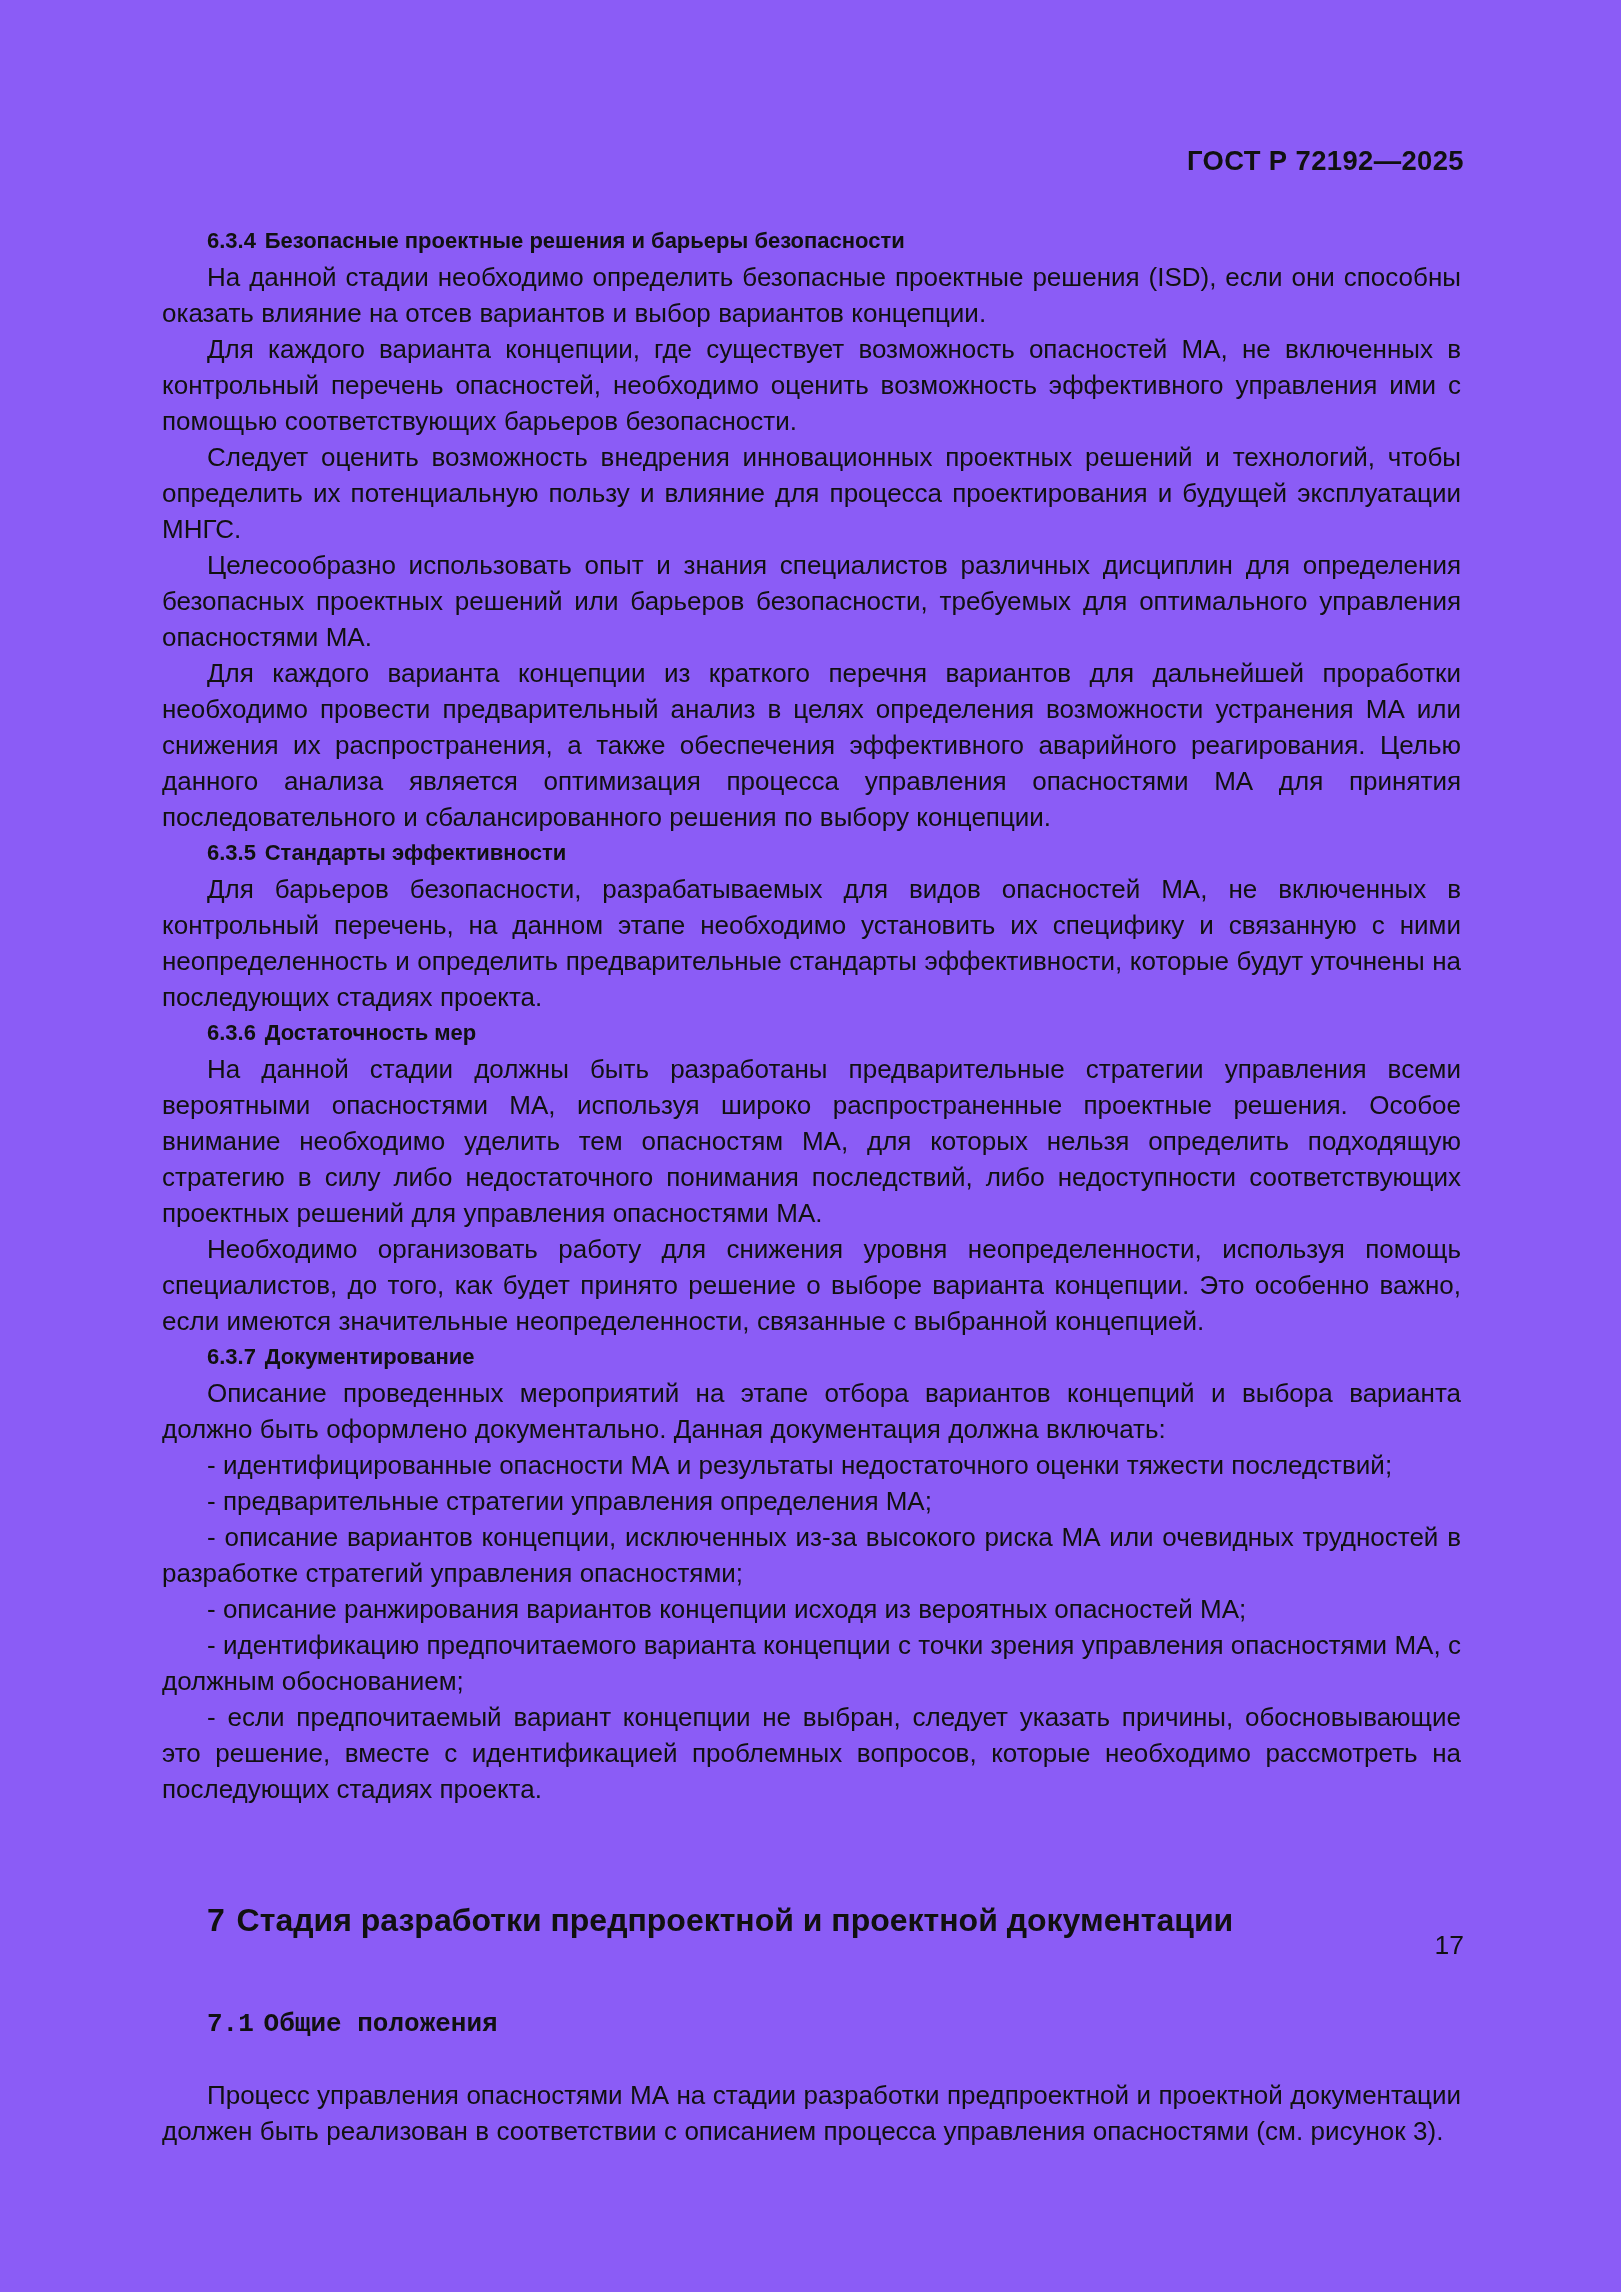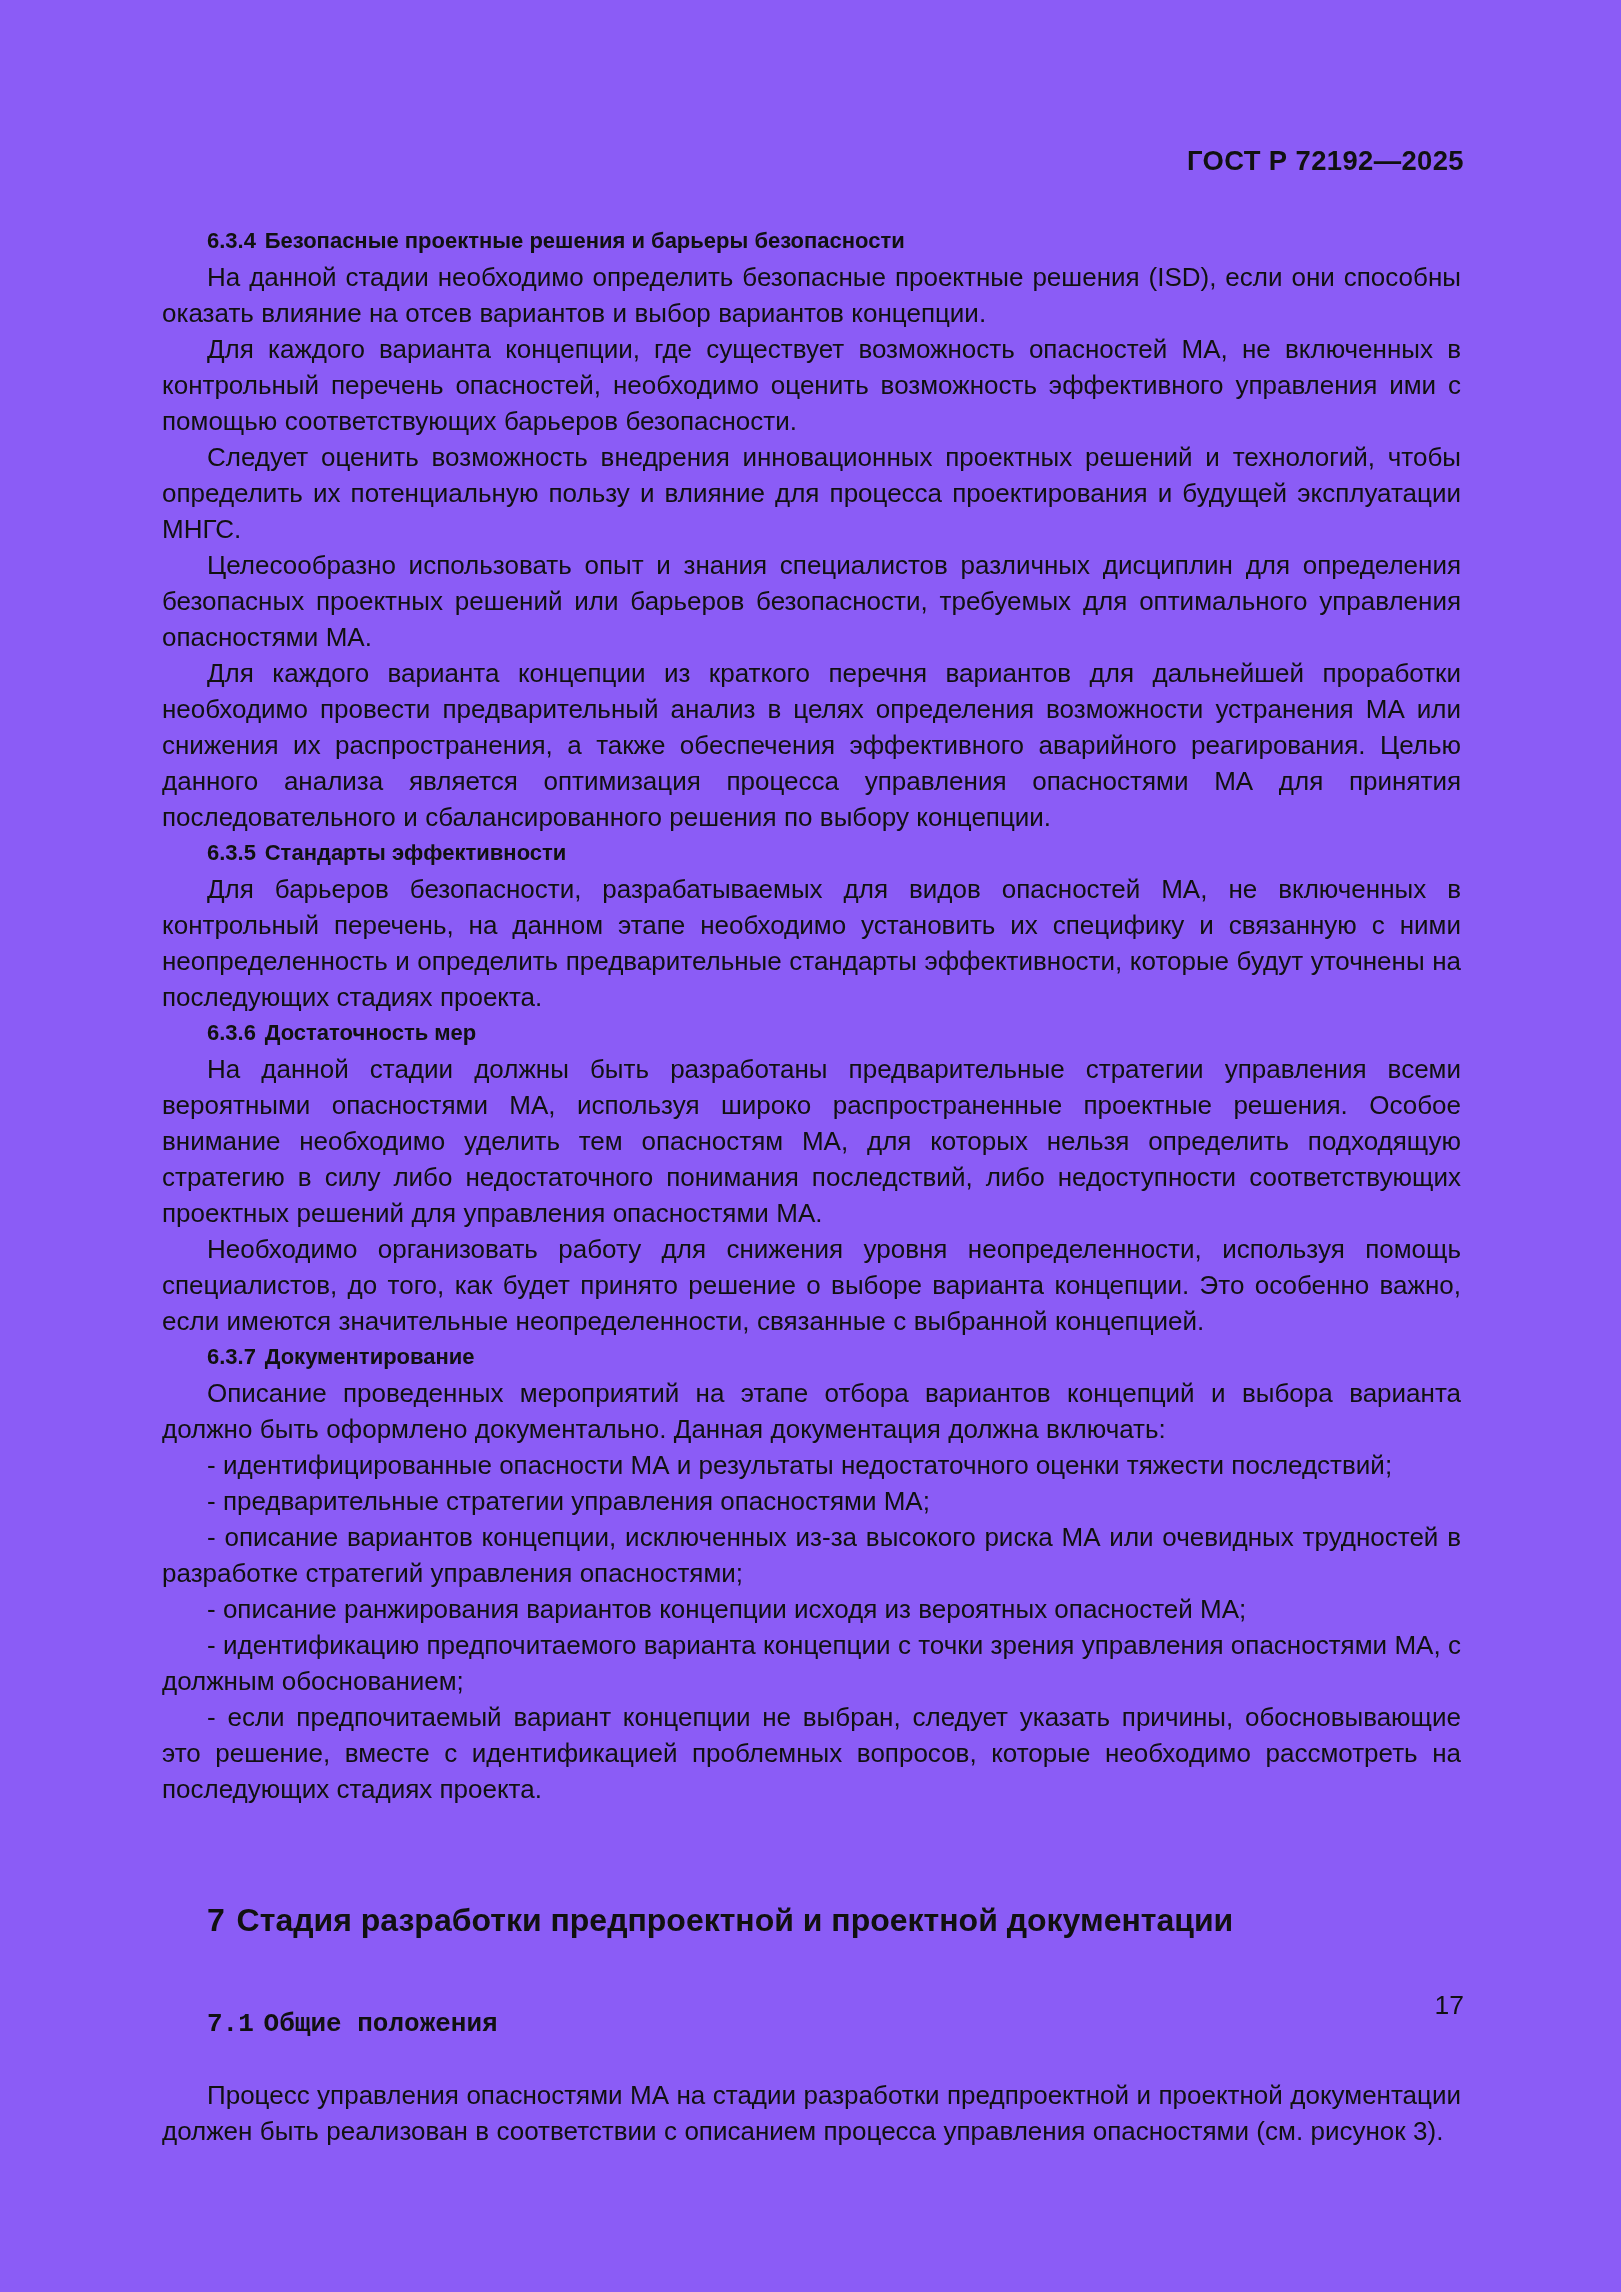--- a/index.html
+++ b/index.html
@@ -107,21 +107,21 @@
   
   .gap-section-before { margin-top: 93px; }
   .gap-section-after  { margin-top: 65px; font-family: Liberation Mono, monospace; }
   .gap-sub-after      { margin-top: 35px; }
 
   
   .page-folio {
     position: absolute;
     left: 157px;
     right: 157px;
-    top: 1990px;
+    top: 1930px;
     text-align: right;
     font-size: 26.5px;
     font-weight: 400;
     color: #111111;
   }
 </style>
 </head>
 <body>
 
 <div class="page">
@@ -151,21 +151,21 @@
     </div>
     <p class="para">На данной стадии должны быть разработаны предварительные стратегии управления всеми вероятными опасностями МА, используя широко распространенные проектные решения. Особое внимание необходимо уделить тем опасностям МА, для которых нельзя определить подходящую стратегию в силу либо недостаточного понимания последствий, либо недоступности соответствующих проектных решений для управления опасностями МА.</p>
     <p class="para">Необходимо организовать работу для снижения уровня неопределенности, используя помощь специалистов, до того, как будет принято решение о выборе варианта концепции. Это особенно важно, если имеются значительные неопределенности, связанные с выбранной концепцией.</p>
 
     <div class="clause-heading">
       <span class="num">6.3.7</span><span>Документирование</span>
     </div>
     <p class="para">Описание проведенных мероприятий на этапе отбора вариантов концепций и выбора варианта должно быть оформлено документально. Данная документация должна включать:</p>
 
     <p class="list-item">- идентифицированные опасности МА и результаты недостаточного оценки тяжести последствий;</p>
-    <p class="list-item">- предварительные стратегии управления опасностями МА;</p>
+    <p class="list-item">- предварительные стратегии управления определения МА;</p>
     <p class="list-item">- описание вариантов концепции, исключенных из-за высокого риска МА или очевидных трудностей в разработке стратегий управления опасностями;</p>
     <p class="list-item">- описание ранжирования вариантов концепции исходя из вероятных опасностей МА;</p>
     <p class="list-item">- идентификацию предпочитаемого варианта концепции с точки зрения управления опасностями МА, с должным обоснованием;</p>
     <p class="list-item">- если предпочитаемый вариант концепции не выбран, следует указать причины, обосновывающие это решение, вместе с идентификацией проблемных вопросов, которые необходимо рассмотреть на последующих стадиях проекта.</p>
 
     <div class="section-title gap-section-before">
       <span class="num">7</span><span>Стадия разработки предпроектной и проектной документации</span>
     </div>
 
     <div class="subsection-title gap-section-after">

